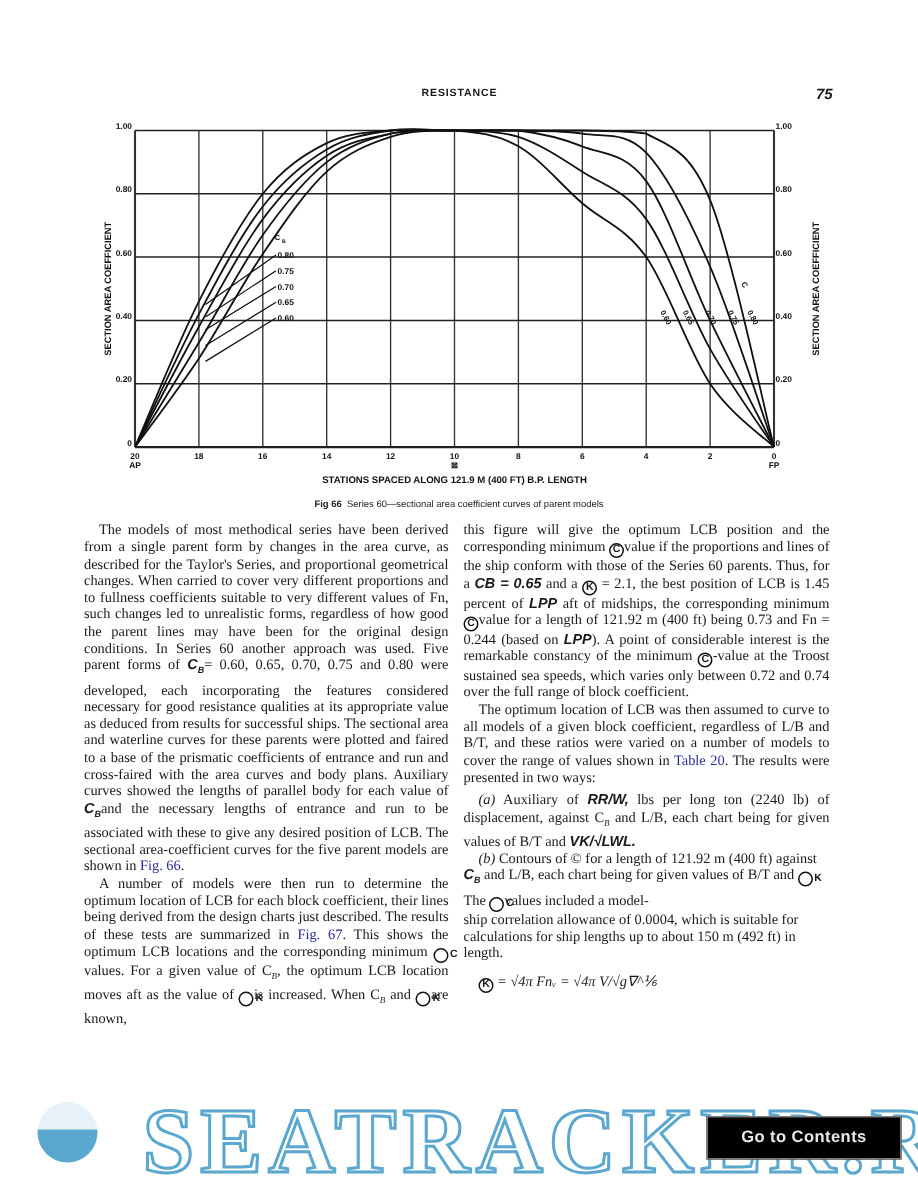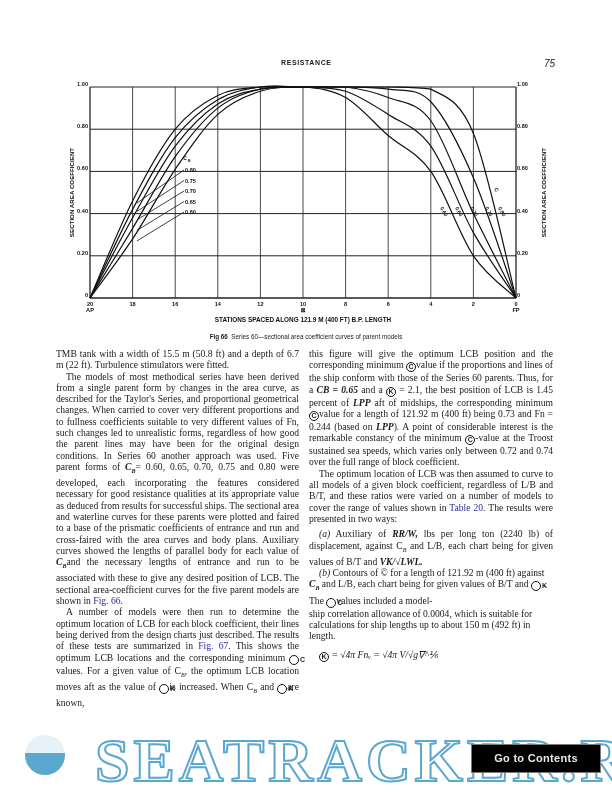--- a/index.html
+++ b/index.html
@@ -1,29 +1,29 @@
 <!DOCTYPE html>
 <html><head>
 <meta charset="utf-8">
 <style>
   html, body { margin: 0; padding: 0; }
   body { width: 612px; height: 792px; position: relative; background: #ffffff; overflow: hidden; font-family: "Liberation Serif", serif; color: #1a1a1a; }
   .running-head { position: absolute; top: 59px; left: 281px; font-family: "Liberation Sans", sans-serif; font-weight: bold; font-size: 7px; letter-spacing: 0.6px; }
-  .page-num { position: absolute; top: 58px; left: 544px; font-family: "Liberation Sans", sans-serif; font-style: italic; font-weight: normal; font-size: 10px; }
+  .page-num { position: absolute; top: 58px; left: 544px; font-family: "Liberation Sans", sans-serif; font-style: italic; font-weight: bold; font-size: 10px; }
   #chart { position: absolute; left: 0; top: 0; }
   .caption { position: absolute; top: 333px; left: 0; width: 612px; text-align: center; font-family: "Liberation Sans", sans-serif; font-size: 6.3px; color: #222; }
   .caption b { font-weight: bold; }
   .col { position: absolute; font-size: 9.6px; line-height: 11.3px; text-align: justify; }
   .col p { margin: 0; }
   .col p.ind { text-indent: 10px; }
   .col1 { left: 56px; top: 348px; width: 243px; }
   .col2 { left: 309px; top: 348px; width: 244px; }
   .link { color: #2b2b9a; }
   .sym { display: inline-block; width: 10px; height: 10px; border: 1.3px solid #111; border-radius: 50%; font-family: "Liberation Sans", sans-serif; font-size: 7px; font-weight: bold; line-height: 10px; text-align: center; vertical-align: -1px; box-sizing: border-box; line-height: 8px; }
-  .bi { font-weight: bold; font-style: italic; font-family: Liberation Serif, serif; }
+  .bi { font-weight: bold; font-style: italic; font-family: Liberation Sans, sans-serif; }
   .it { font-style: italic; }
   .gap { height: 8px; }
   .watermark { position: absolute; left: 0; top: 715px; width: 612px; height: 77px; pointer-events: none; }
   .goto-btn { position: absolute; left: 471px; top: 744px; width: 130px; height: 29px; background: #000000; border: 1px solid #7a7a7a; box-sizing: border-box; color: #e8e8e8; font-family: "Liberation Sans", sans-serif; font-weight: bold; font-size: 11px; text-align: center; line-height: 27px; cursor: pointer; letter-spacing: 0.3px; }
 </style>
 </head>
 <body>
 
 <div class="running-head">RESISTANCE</div>
 <div class="page-num">75</div>
@@ -104,21 +104,20 @@
       <text x="0" y="0" font-size="5.2" transform="translate(498,208) rotate(62)">0.80</text>
       <text x="0" y="0" font-size="5.2" transform="translate(494,189) rotate(62)">C</text>
     </g>
 </svg>
 
 <div class="caption">
   <b>Fig 66</b>&nbsp;&nbsp;<span>Series 60—sectional area coefficient curves of parent models</span>
 </div>
 
 <div class="col col1">
-  <p>TMB tank with a width of 15.5 m (50.8 ft) and a depth of 6.7 m (22 ft). Turbulence stimulators were fitted.</p>
   <p class="ind"><span>The models of most methodical series have been derived from a single parent form by changes in the area curve, as described for the Taylor's Series, and proportional geometrical changes. When carried to cover very different proportions and to fullness coefficients suitable to very different values of Fn, such changes led to unrealistic forms, regardless of how good the parent lines may have been for the original design conditions. In Series 60 another approach was used. Five parent forms of </span><span class="bi">C<sub style="font-size:6px">B</sub></span><span>= 0.60, 0.65, 0.70, 0.75 and 0.80 were developed, each incorporating the features considered necessary for good resistance qualities at its appropriate value as deduced from results for successful ships. The sectional area and waterline curves for these parents were plotted and faired to a base of the prismatic coefficients of entrance and run and cross-faired with the area curves and body plans. Auxiliary curves showed the lengths of parallel body for each value of </span><span class="bi">C<sub style="font-size:6px">B</sub></span><span>and the necessary lengths of entrance and run to be associated with these to give any desired position of LCB. The sectional area-coefficient curves for the five parent models are shown in </span><span class="link">Fig. 66</span><span>.</span></p>
   <p class="ind"><span>A number of models were then run to determine the optimum location of LCB for each block coefficient, their lines being derived from the design charts just described. The results of these tests are summarized in </span><span class="link">Fig. 67</span><span>. This shows the optimum LCB locations and the corresponding minimum </span><span class="sym">C</span><span>values. For a given value of C</span><sub class="it" style="font-size:6px">B</sub><span>, the optimum LCB location moves aft as the value of </span><span class="sym">K</span><span>is increased. When C</span><sub class="it" style="font-size:6px">B</sub><span> and </span><span class="sym">K</span><span>are known,</span></p>
 </div>
 
 <div class="col col2">
   <p><span>this figure will give the optimum LCB position and the corresponding minimum </span><span class="sym">C</span><span>value if the proportions and lines of the ship conform with those of the Series 60 parents. Thus, for a </span><span class="bi">CB = 0.65</span><span> and a </span><span class="sym">K</span><span> = 2.1, the best position of LCB is 1.45 percent of </span><span class="bi">LPP</span><span> aft of midships, the corresponding minimum </span><span class="sym">C</span><span>value for a length of 121.92 m (400 ft) being 0.73 and Fn = 0.244 (based on </span><span class="bi">LPP</span><span>). A point of considerable interest is the remarkable constancy of the minimum </span><span class="sym">C</span><span>-value at the Troost sustained sea speeds, which varies only between 0.72 and 0.74 over the full range of block coefficient.</span></p>
   <p class="ind"><span>The optimum location of LCB was then assumed to curve to all models of a given block coefficient, regardless of L/B and B/T, and these ratios were varied on a number of models to cover the range of values shown in </span><span class="link">Table 20</span><span>. The results were presented in two ways:</span></p>
   <p class="ind" style="margin-top:4px"><span class="it">(a)</span><span> Auxiliary of </span><span class="bi">RR/W,</span><span> lbs per long ton (2240 lb) of displacement, against C</span><sub class="it" style="font-size:6px">B</sub><span> and L/B, each chart being for given values of B/T and </span><span class="bi">VK/√LWL.</span></p>
   <p class="ind" style="text-align:left"><span class="it">(b)</span><span> Contours of © for a length of 121.92 m (400 ft) against </span><span class="bi">C<sub style="font-size:6px">B</sub></span><span> and L/B, each chart being for given values of B/T and </span><span class="sym">K</span><span> . The </span><span class="sym">C</span><span>values included a model-</span><br><span>ship correlation allowance of 0.0004, which is suitable for calculations for ship lengths up to about 150 m (492 ft) in length.</span></p>
   <div class="gap"></div>

